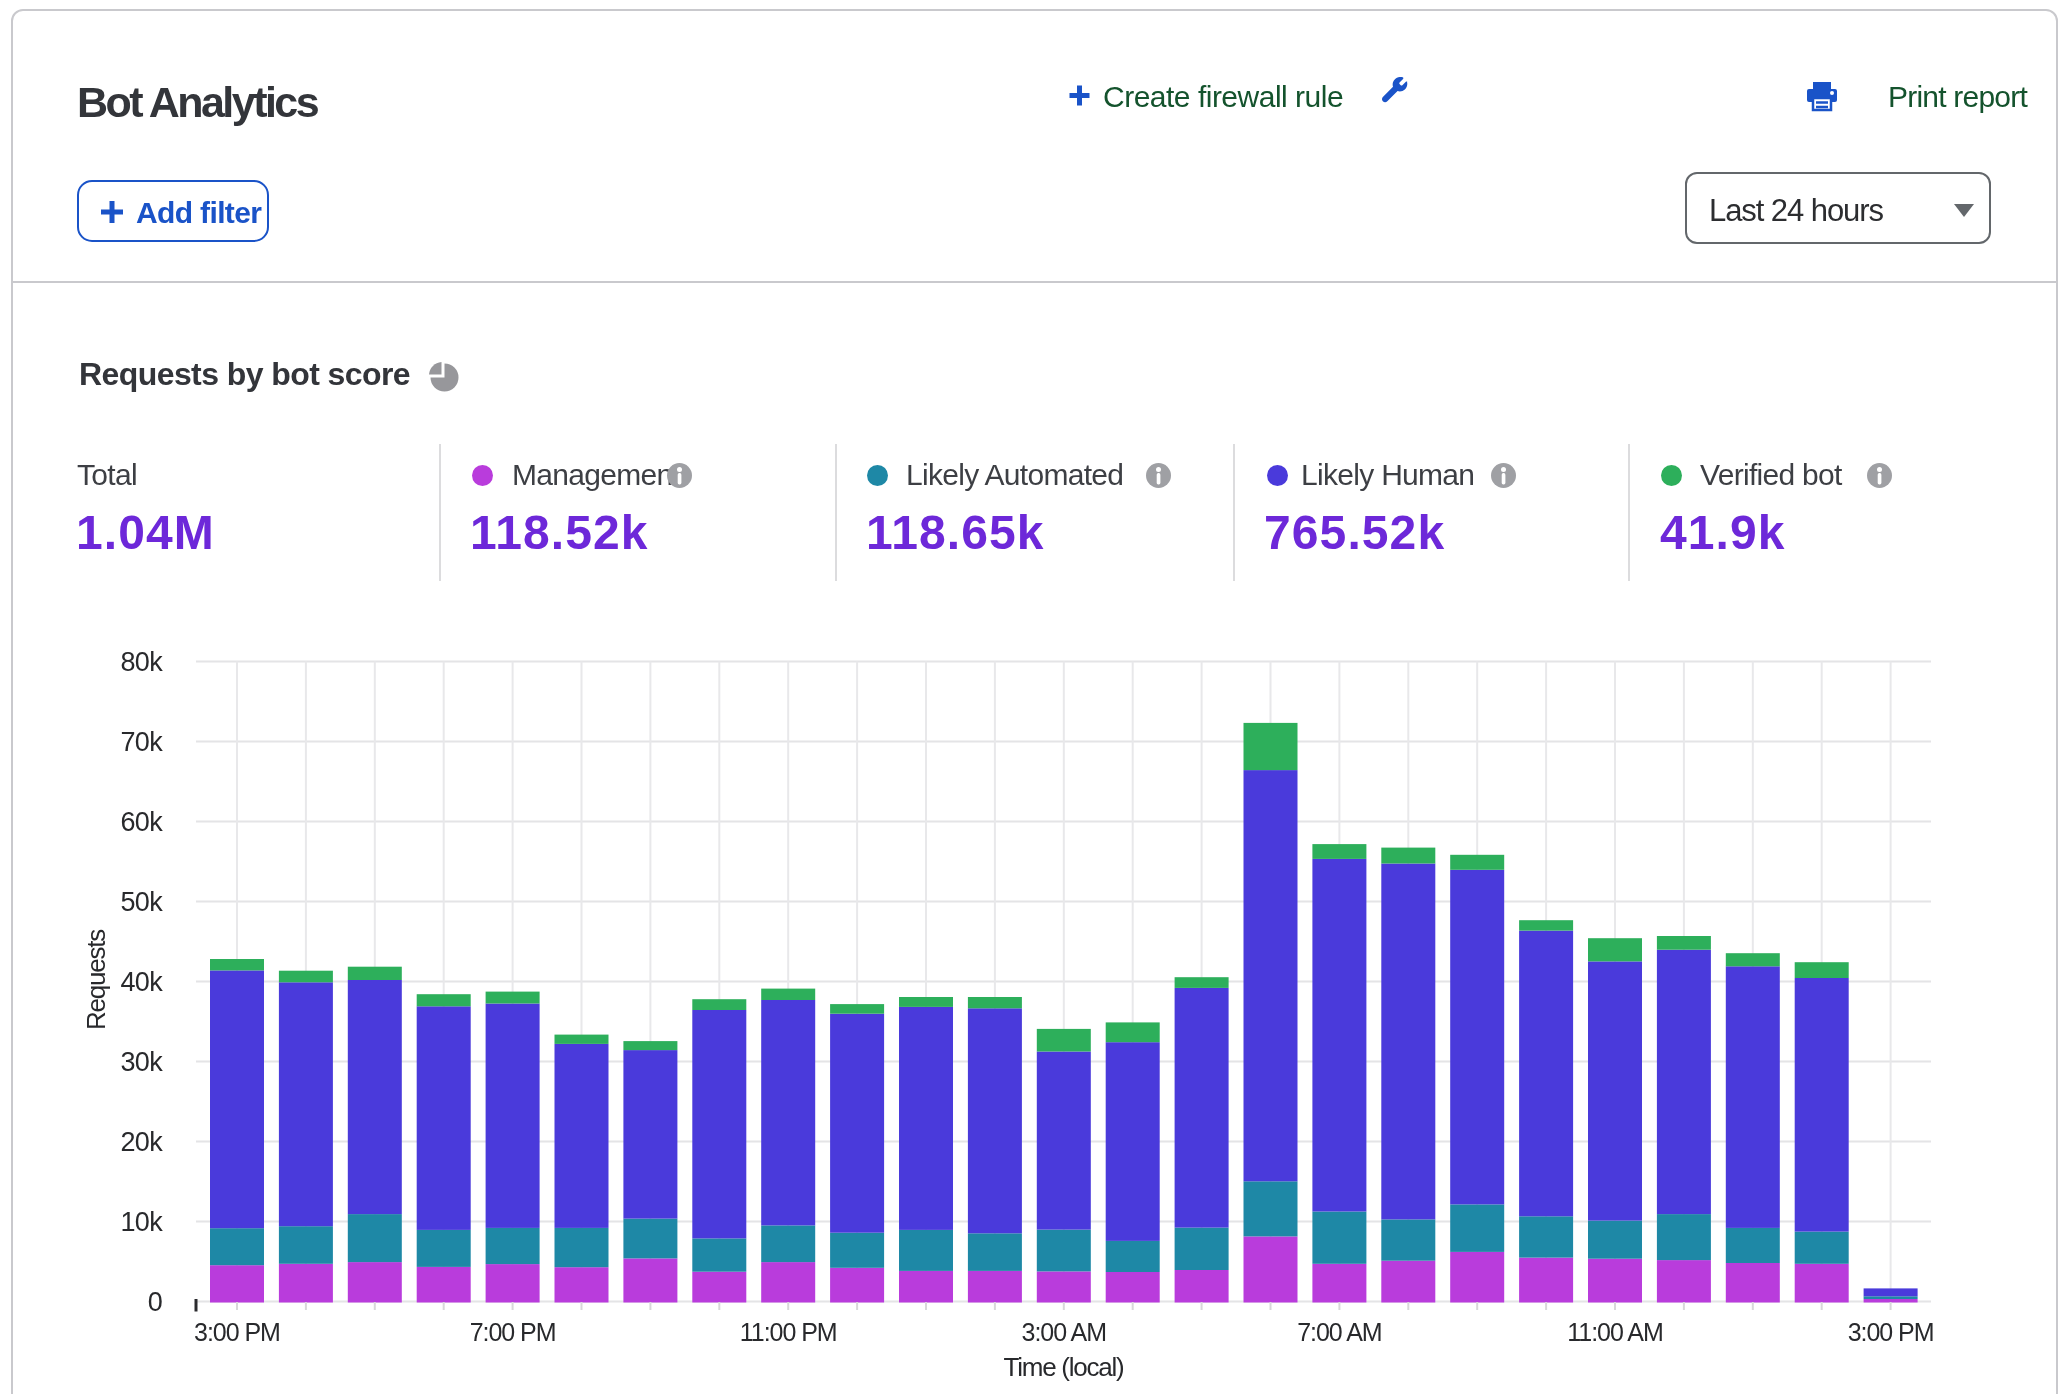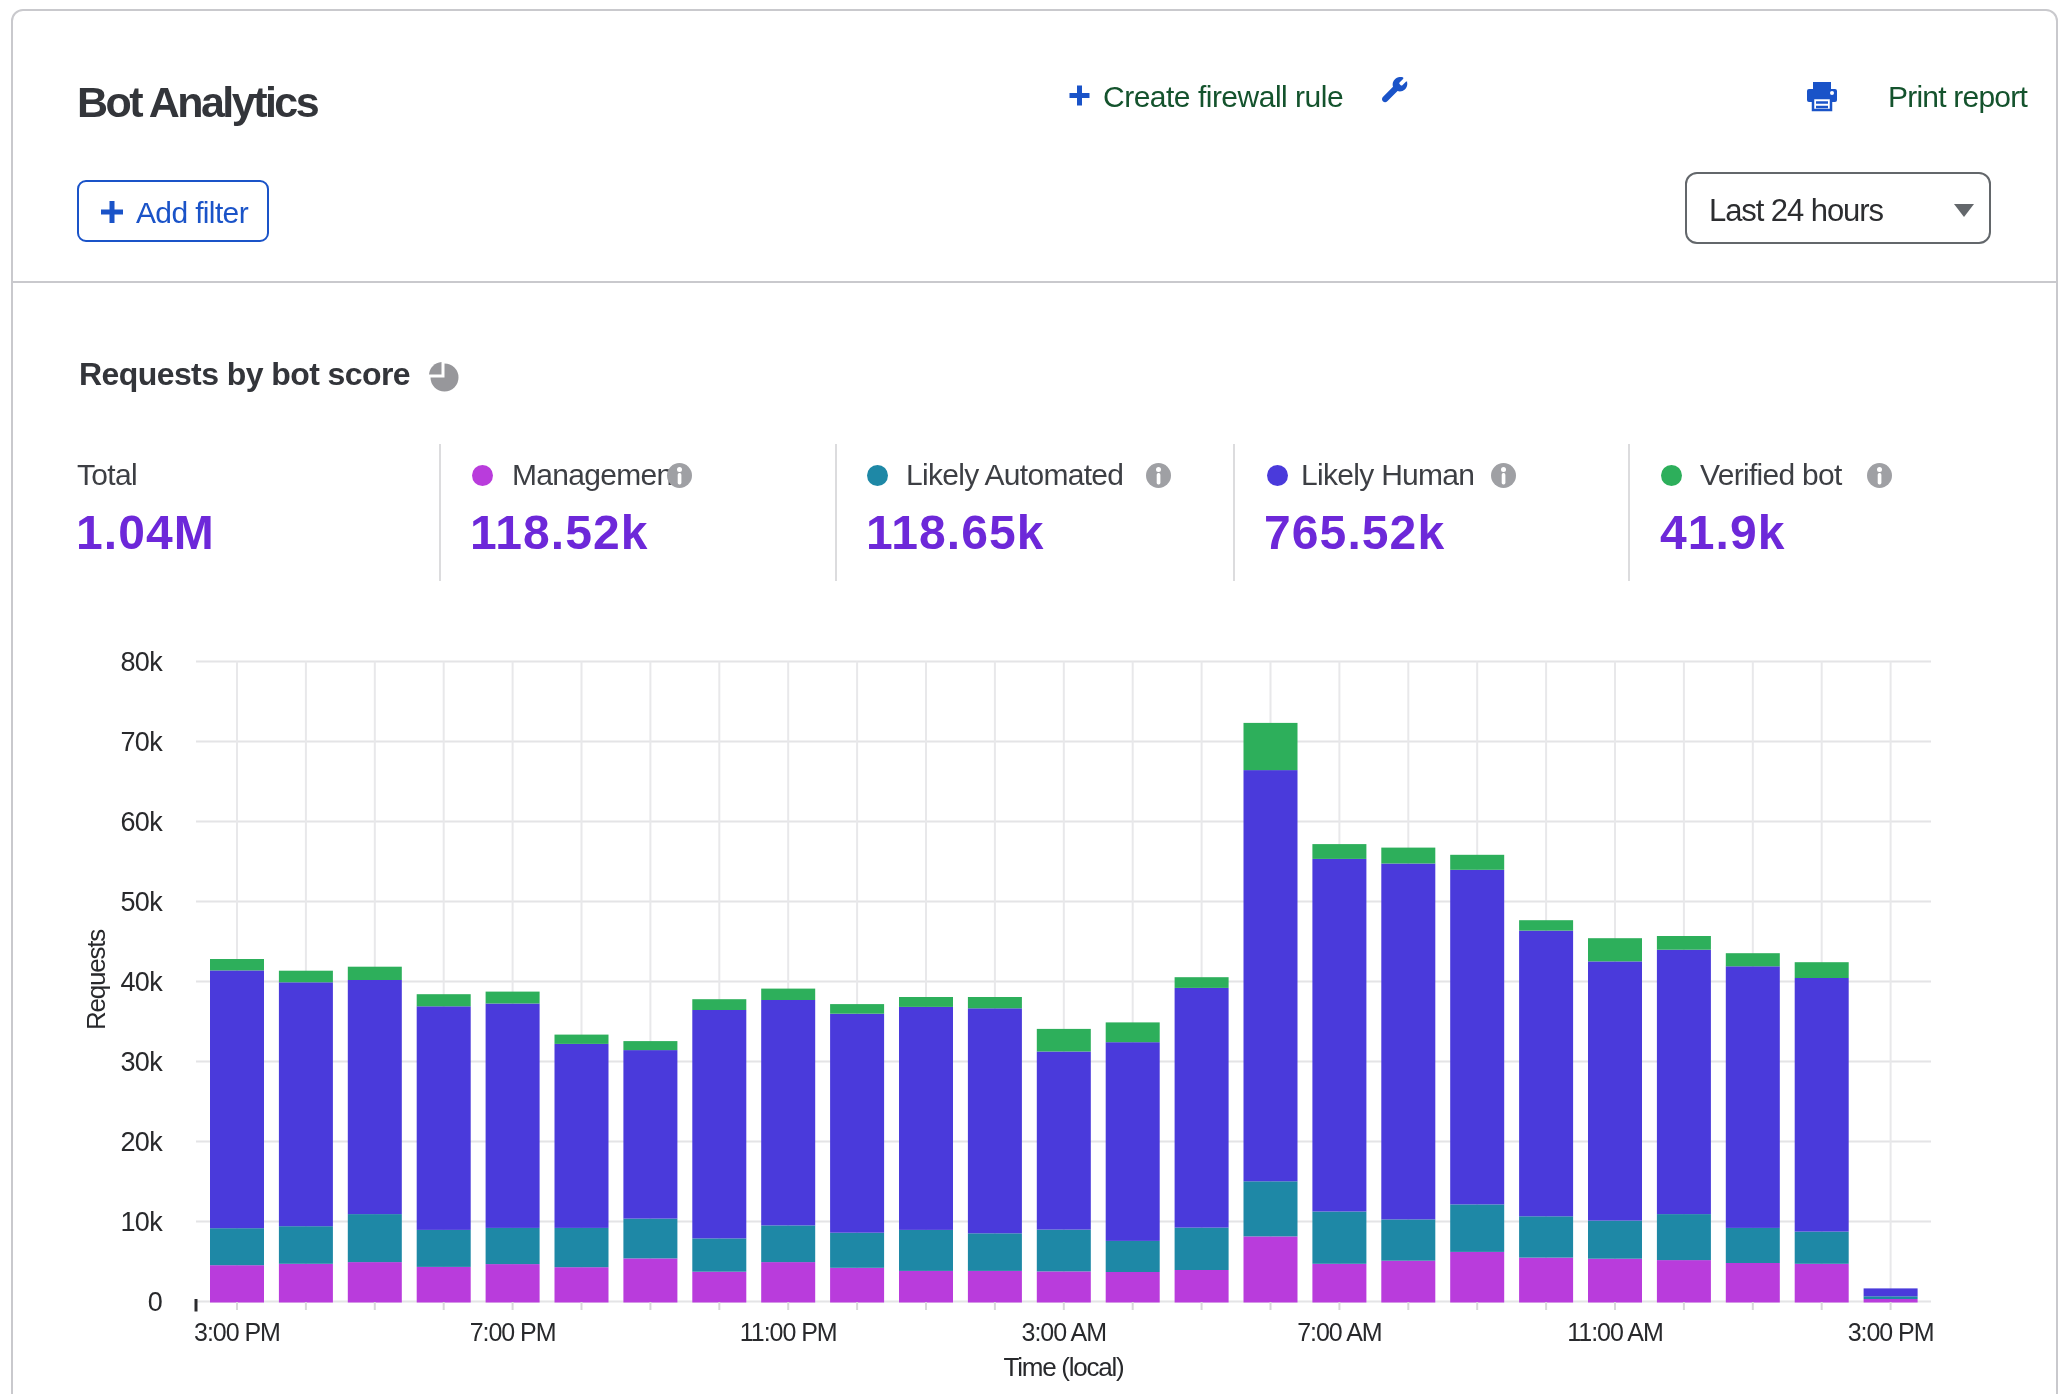--- a/index.html
+++ b/index.html
@@ -3,21 +3,21 @@
 <meta charset="utf-8">
 <style>
   * { margin:0; padding:0; box-sizing:border-box; }
   html,body { width:2070px; height:1394px; background:#fff; font-family:"Liberation Sans", sans-serif; }
   #page { position:relative; width:2070px; height:1394px; overflow:hidden; }
   .abs { position:absolute; }
   .card { left:11px; top:9px; width:2047px; height:1500px; border:2px solid #c9c9cd; border-radius:12px; }
   .hdivider { left:11px; top:281px; width:2047px; height:2px; background:#c9c9cd; }
   .title { left:77px; top:78px; font-size:43px; font-weight:bold; color:#33353a; letter-spacing:-2.55px; }
   .link { color:#14532d; font-size:30px; letter-spacing:-0.5px; }
-  .addfilter { left:77px; top:180px; width:192px; height:62px; border:2.5px solid #1a53c8; border-radius:9px; }
+  .addfilter { left:77px; top:180px; width:192px; height:62px; border:2.5px solid #1a53c8; border-radius:15px;font-weight:bold; }
   .addfilter span { position:absolute; left:57px; top:14px; font-size:30px; color:#1a53c8; letter-spacing:-0.64px; }
   .select { left:1685px; top:172px; width:306px; height:72px; border:2px solid #63676b; border-radius:12px; }
   .select span { position:absolute; left:22px; top:19px; font-size:31px; color:#2c2d30; letter-spacing:-1.07px; }
   .caret { position:absolute; left:267px; top:30px; width:0; height:0; border-left:10px solid transparent; border-right:10px solid transparent; border-top:13px solid #63676b; }
   .h2 { left:79px; top:356px; font-size:32px; font-weight:bold; color:#33353a; letter-spacing:-0.58px; }
   .statlabel { font-size:30px; color:#3d3f44; letter-spacing:-0.7px; top:458px; }
   .statvalue { font-size:48px; font-weight:bold; color:#6d28d9; letter-spacing:1.1px; top:505px; }
   .dot { width:21px; height:21px; border-radius:50%; top:464.5px; }
   .vdiv { width:2px; top:444px; height:137px; background:#dcdcde; }
 </style>

